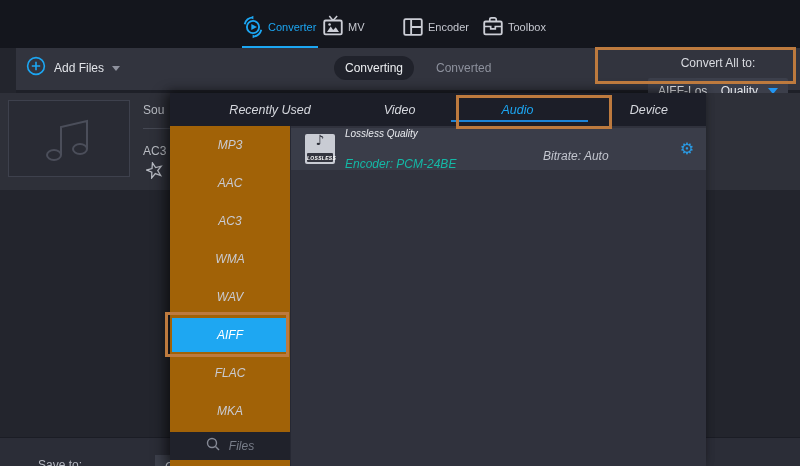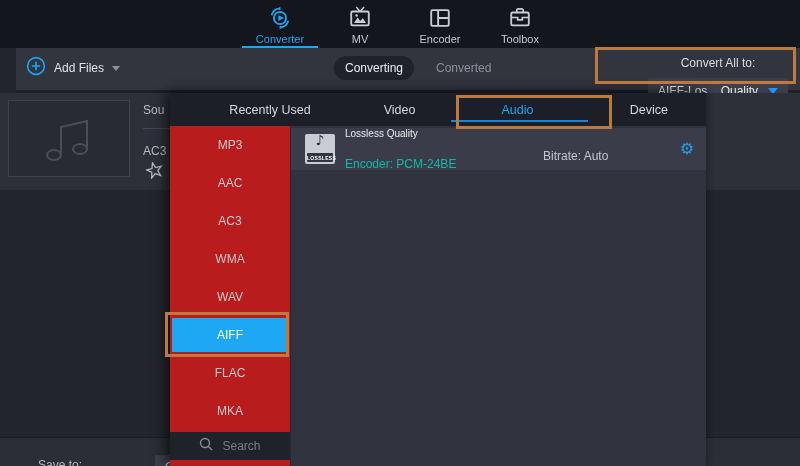--- a/index.html
+++ b/index.html
@@ -2,21 +2,21 @@
 <html><head>
 <meta charset="utf-8">
 <style>
   * { margin:0; padding:0; box-sizing:border-box; }
   body { background:#101218; font-family:"Liberation Sans", sans-serif; }
   .app { position:relative; width:800px; height:466px; overflow:hidden; background:#23252d; }
 
   
   .topbar { position:absolute; top:0; left:0; right:0; height:48px; background:#14161d;
             display:flex; justify-content:center; }
-  .nav-tab { width:80px; height:48px; display:flex; flex-direction:column; align-items:center;
+  .nav-tab { width:80px; height:48px; display:flex; flex-direction:row; align-items:center;
              justify-content:flex-start; padding-top:5px; gap:2px; position:relative; cursor:pointer; }
   .nav-tab .nav-lbl { font-size:11px; color:#c6c8d0; }
   .nav-tab.active .nav-lbl { color:#1ca6f2; }
   .nav-tab.active::after { content:""; position:absolute; bottom:0; left:2px; right:2px; height:2px; background:#1ca6f2; }
   .nav-ico { width:26px; height:26px; display:flex; align-items:center; justify-content:center; }
 
   
   .toolbar { position:absolute; top:48px; left:0; right:0; height:45px; background:#32343e;
              border-bottom:3px solid #1e2028;margin-left:16px; }
   .add-files { position:absolute; left:10px; top:8px; display:flex; align-items:center; gap:8px; cursor:pointer; }
@@ -46,33 +46,33 @@
   .file-star { position:absolute; left:3px; top:69px; cursor:pointer; }
 
   .footer { position:absolute; left:0; right:0; bottom:0; height:29px; background:#2b2d37;
             border-top:1px solid #1b1d25; }
   .save-label { position:absolute; left:38px; top:20px; font-size:12px; color:#b4b7c0; }
   .save-path { position:absolute; left:155px; top:17px; width:345px; height:24px; background:#3d404c;
                color:#c9ccd3; font-size:12px; padding:5px 10px; white-space:nowrap; overflow:hidden; cursor:pointer; }
 
   
   .panel { position:absolute; left:170px; top:0; width:536px; height:373px; background:#30323d;
-           box-shadow:-6px 0 12px rgba(0,0,0,.45), 0 -3px 8px rgba(0,0,0,.25); }
+           box-shadow:-6px 0 12px rgba(0,0,0,.45), 0 -3px 8px rgba(0,0,0,.25);font-style:italic; }
   .panel-header { height:33px; background:#1c1e28; display:flex; }
   .ptab { display:flex; align-items:center; justify-content:center; font-size:12.5px; color:#d6d8de;
           position:relative; cursor:pointer; height:100%; }
   .ptab-recent { width:210px; }
   .ptab-video  { width:62px; }
   .ptab-audio  { width:156px; margin-left:14px; }
   .ptab-device { width:120px; }
   .ptab.active { color:#1ca6f2; }
   .ptab.active::after { content:""; position:absolute; left:8px; right:4px; bottom:4px; height:2px; background:#1b84d8; }
 
   .panel-body { position:absolute; top:33px; bottom:0; left:0; right:0; display:flex; }
-  .p-sidebar { width:121px; background:#b91c1c; position:relative; border-right:1px solid #262833; }
+  .p-sidebar { width:121px; background:#a16207; position:relative; border-right:1px solid #262833; }
   .fmt-item { height:38px; display:flex; align-items:center; justify-content:center;
               font-size:12px; color:#c9cbd3; cursor:pointer; }
   .fmt-item.selected { background:#1ea7f2; color:#ffffff; height:34px; margin:2px 2px; }
   .search-box { position:absolute; left:0; right:0; bottom:6px; height:28px; background:#20222b;
                 display:flex; align-items:center; justify-content:center; gap:9px; cursor:text; }
   .search-lbl { font-size:12px; color:#787d89; }
 
   .p-content { flex:1; position:relative; background:#30323d; }
   .profile-row { position:absolute; top:2px; left:0; right:0; height:42px; background:#3a3d49;
                  display:flex; align-items:center; padding:0 14px; cursor:pointer; }
@@ -213,21 +213,21 @@
           <div class="fmt-item selected">AIFF</div>
           <div class="fmt-item">FLAC</div>
           <div class="fmt-item">MKA</div>
           <div class="search-box">
             <span>
               <svg width="14" height="14" viewBox="0 0 14 14" fill="none">
                 <circle cx="6" cy="6" r="4.5" stroke="#868a96" stroke-width="1.4"></circle>
                 <path d="M9.5 9.5 L13 13" stroke="#868a96" stroke-width="1.4"></path>
               </svg>
             </span>
-            <span class="search-lbl">Search</span>
+            <span class="search-lbl">Files</span>
           </div>
         </div>
         <div class="p-content">
           <div class="profile-row">
             <div class="tile">
               <span class="tile-note">♪</span>
               <span class="tile-badge">LOSSLESS</span>
             </div>
             <div class="profile-text">
               <div class="profile-title">Lossless Quality</div>

